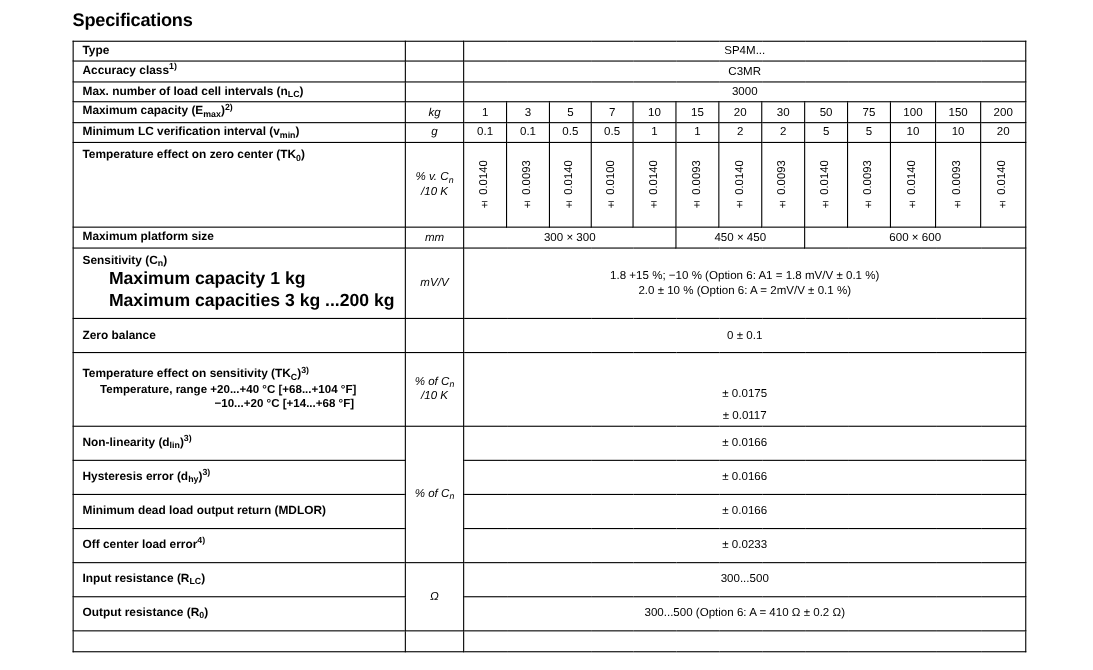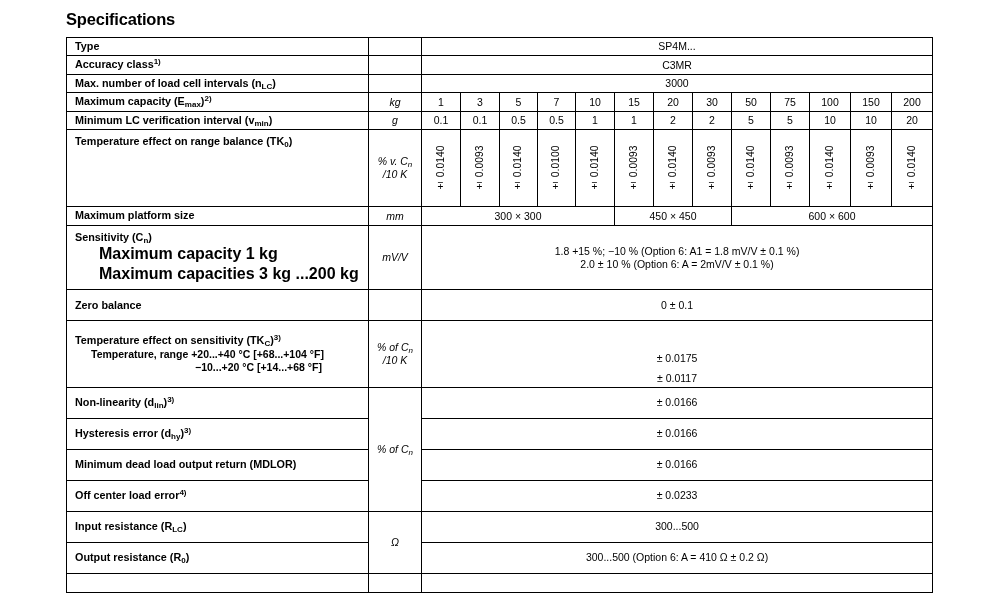--- a/index.html
+++ b/index.html
@@ -183,21 +183,21 @@
       <td class="num">2</td>
       <td class="num">2</td>
       <td class="num">5</td>
       <td class="num">5</td>
       <td class="num">10</td>
       <td class="num">10</td>
       <td class="num">20</td>
     </tr>
 
     <tr>
-      <td class="lbl" style="vertical-align:top; padding-top:5px !important;"><span>Temperature effect on range balance (TK</span><sub>0</sub><span>)</span></td>
+      <td class="lbl" style="vertical-align:top; padding-top:5px !important;"><span>Temperature effect on zero center (TK</span><sub>0</sub><span>)</span></td>
       <td class="unit">
         <span>% v. C</span><sub>n</sub><br>
         <span>/10 K</span>
       </td>
       <td class="rot">
             <div class="rot-inner">± 0.0140</div>
           </td>
       <td class="rot">
             <div class="rot-inner">± 0.0093</div>
           </td>

